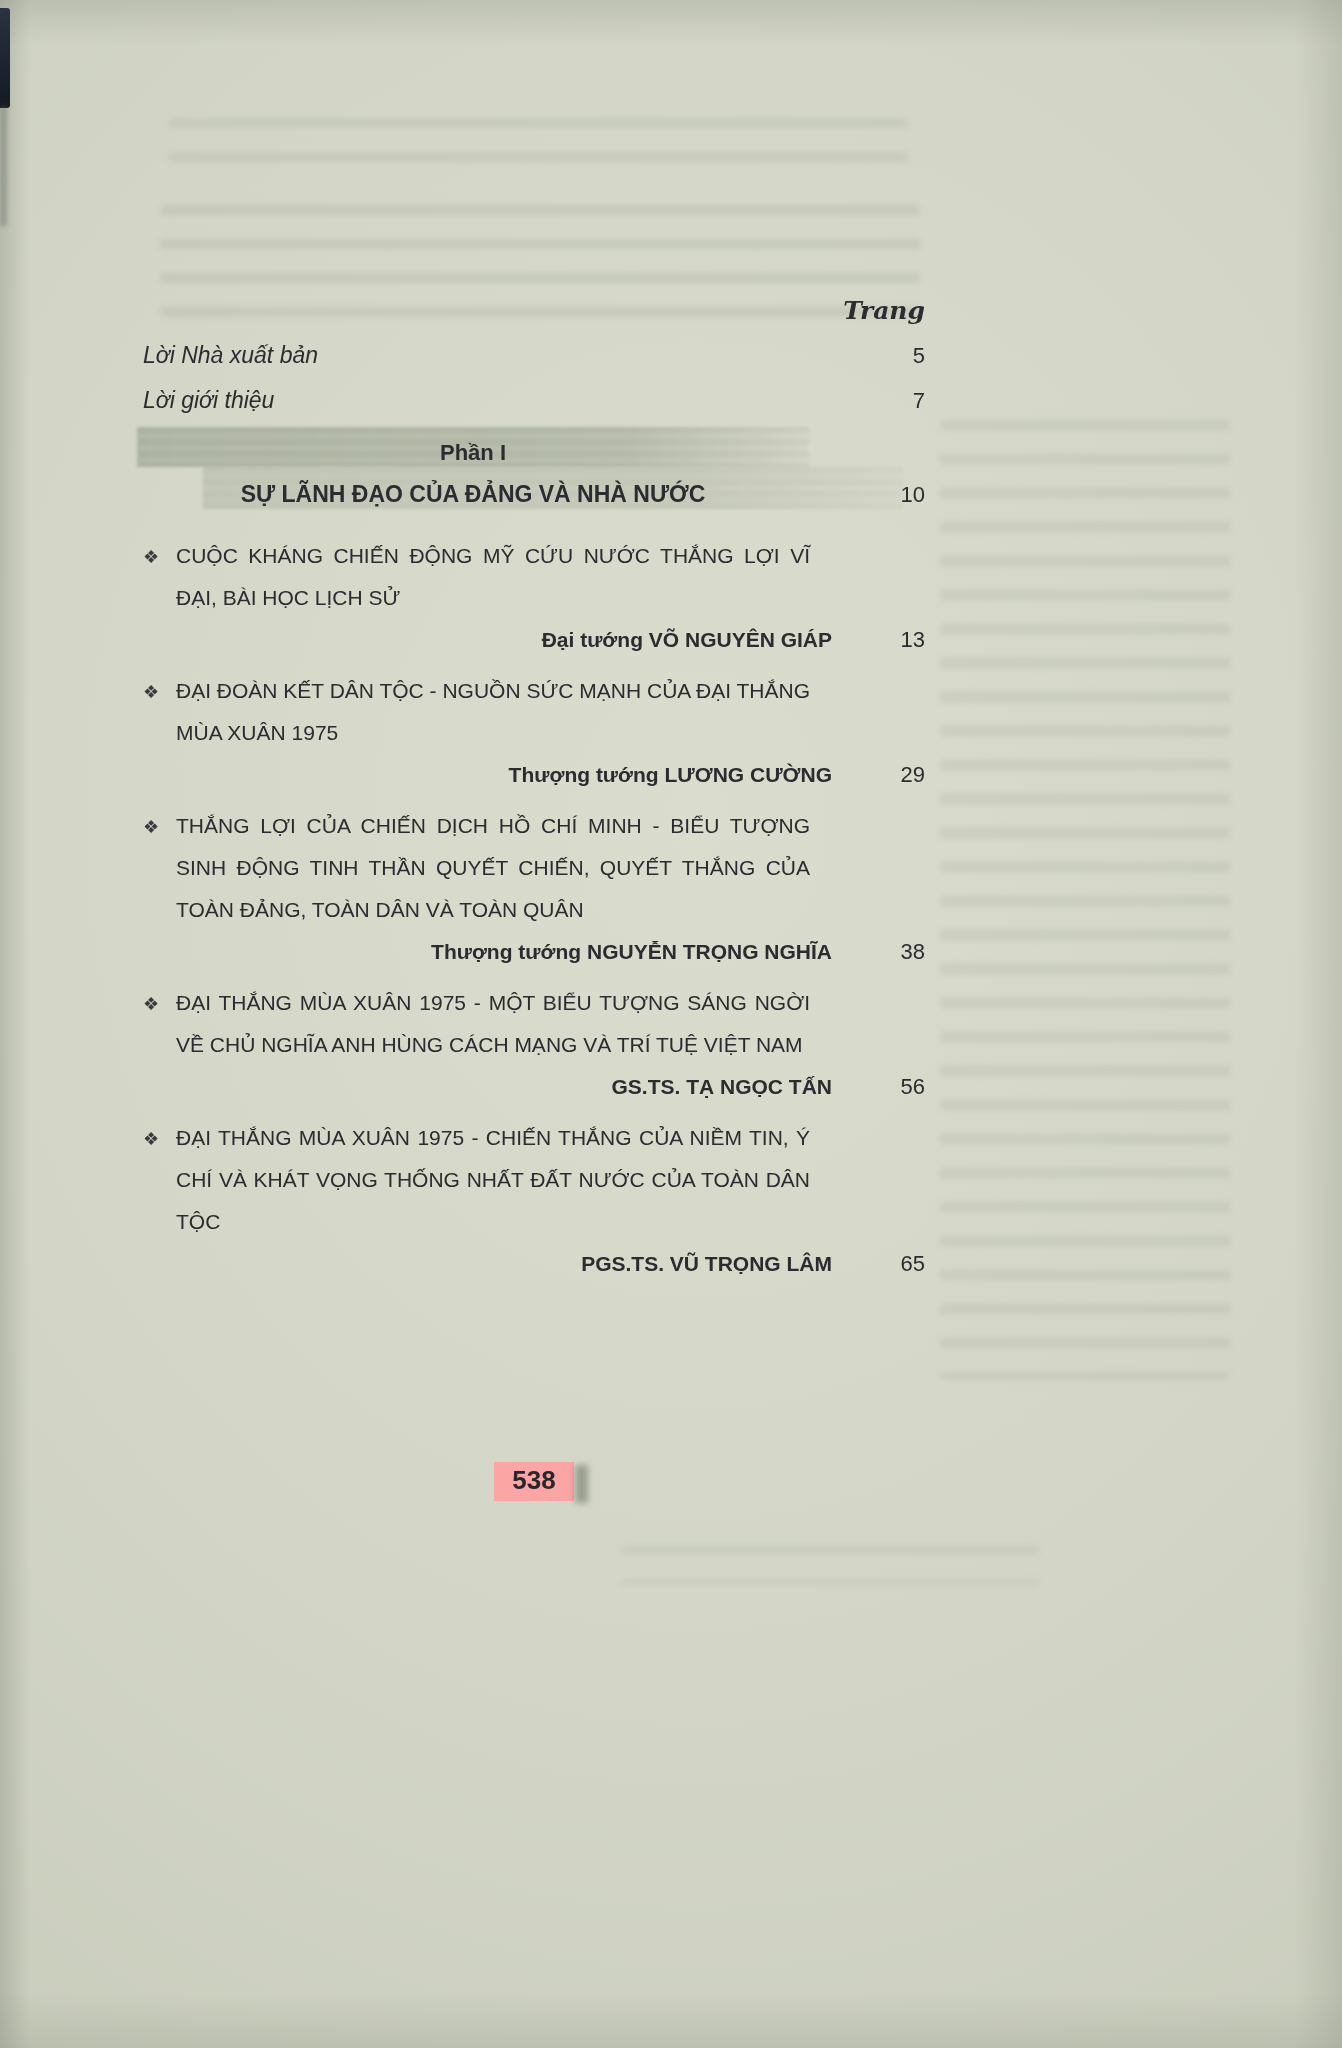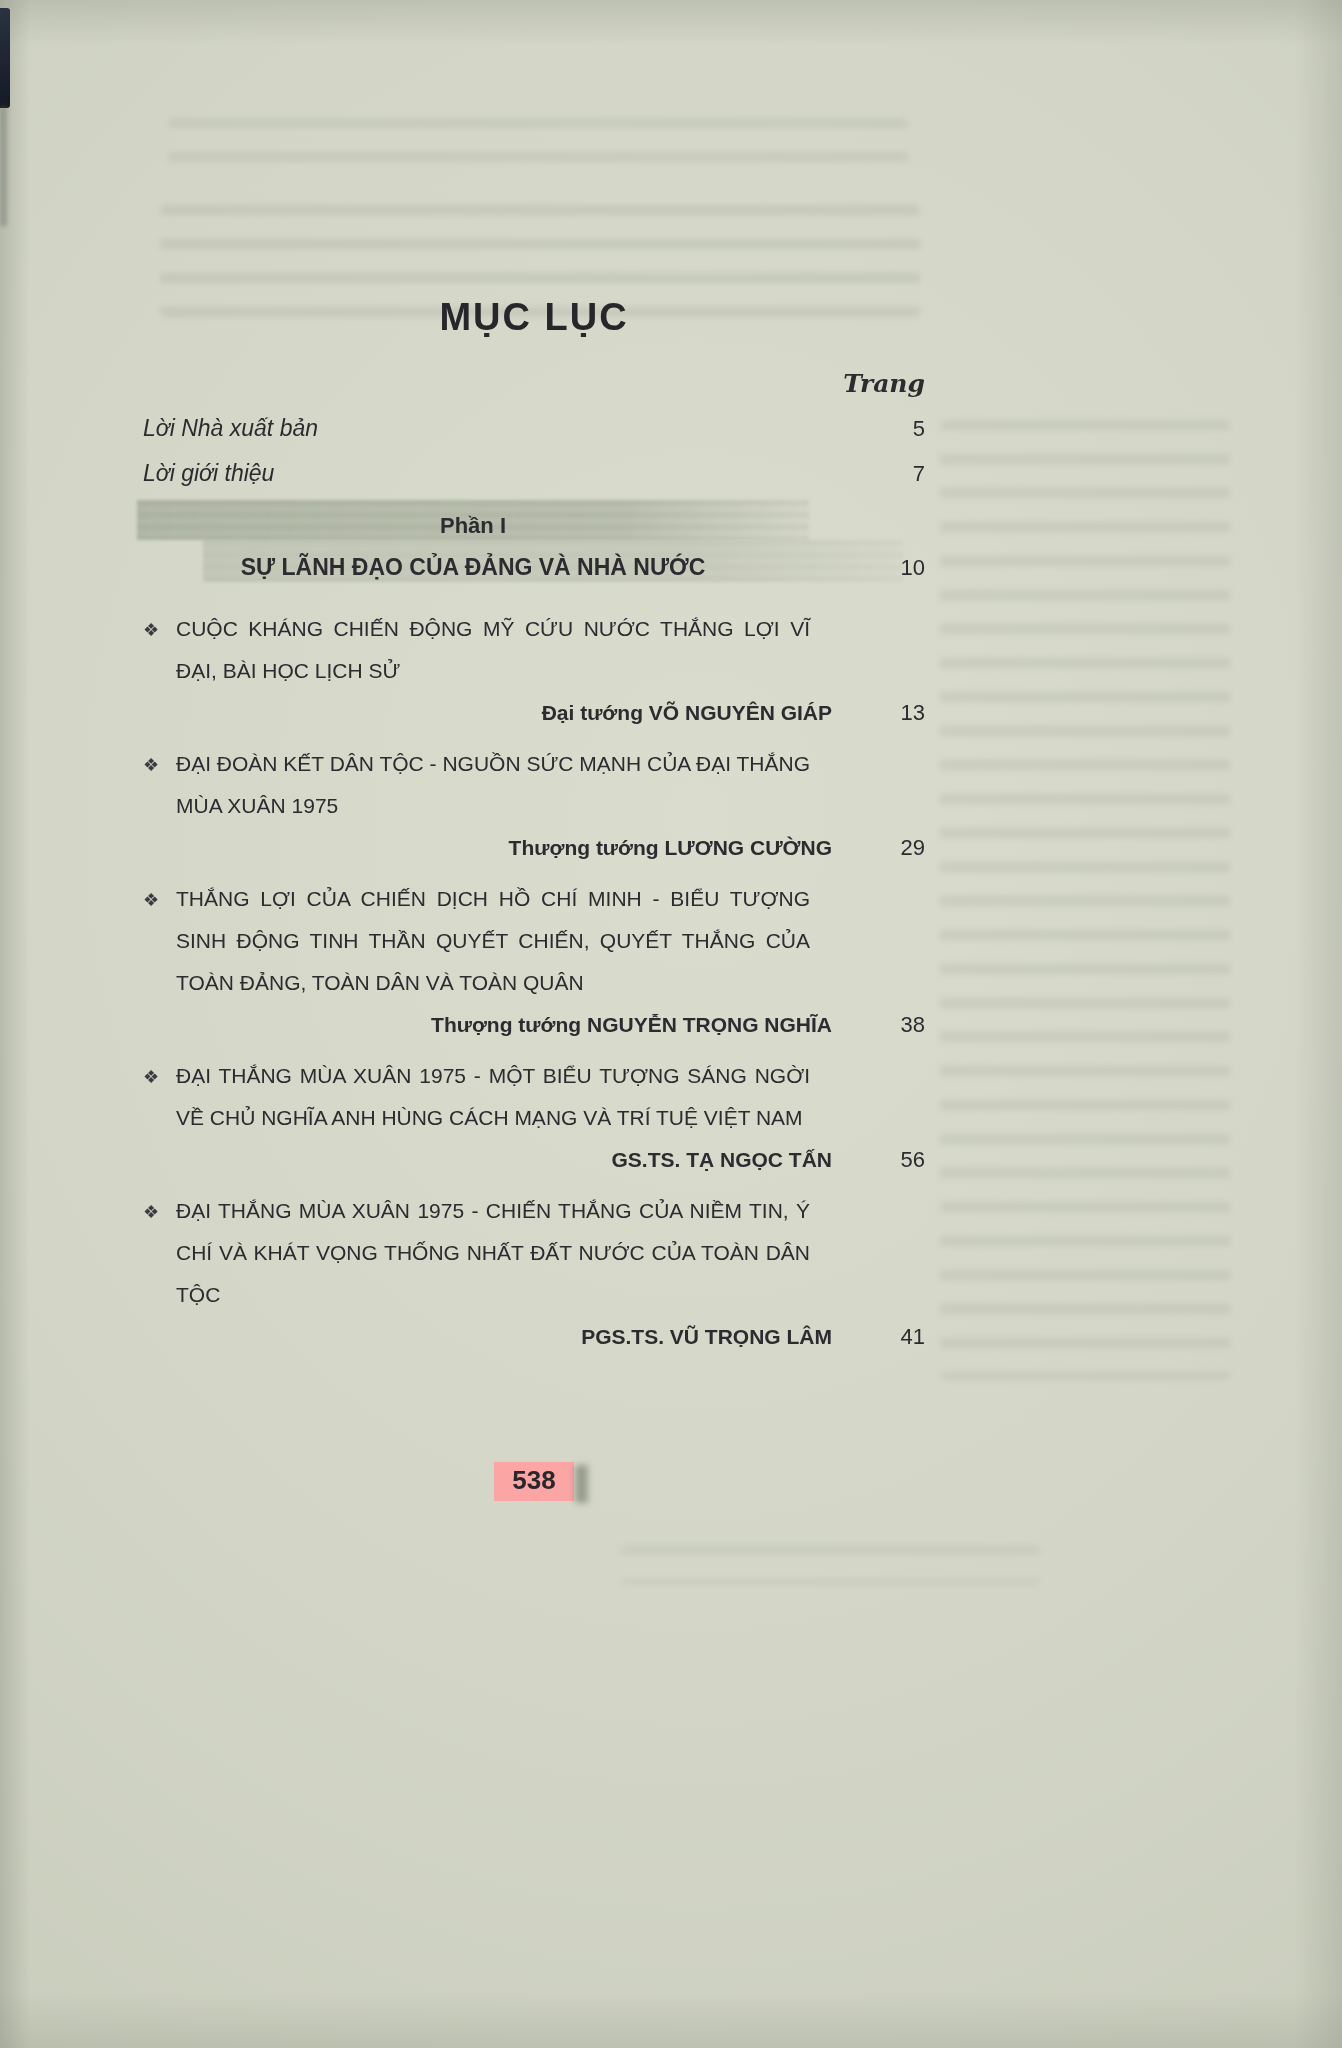--- a/index.html
+++ b/index.html
@@ -142,21 +142,20 @@
 <div class="scan-bg"></div>
 <div class="spine-dark"></div>
 <div class="spine-soft"></div>
 <div class="bleed bleed-top"></div>
 <div class="bleed bleed-upper"></div>
 <div class="bleed bleed-right"></div>
 <div class="bleed bleed-bottom"></div>
 
 <main class="content">
 
-  <h1 class="toc-title">MỤC LỤC</h1>
 
   <div class="col-header">Trang</div>
 
   <div class="front-row">
     <span class="front-label">Lời Nhà xuất bản</span>
     <span class="pagenum">5</span>
   </div>
   <div class="front-row">
     <span class="front-label">Lời giới thiệu</span>
     <span class="pagenum">7</span>
@@ -211,21 +210,21 @@
       <span class="byline-page pagenum">56</span>
     </div>
   </section>
 
   <section class="entry">
     <div class="entry-title">
       <span class="bullet">❖</span><span>ĐẠI THẮNG MÙA XUÂN 1975 - CHIẾN THẮNG CỦA NIỀM TIN, Ý CHÍ VÀ KHÁT VỌNG THỐNG NHẤT ĐẤT NƯỚC CỦA TOÀN DÂN TỘC</span>
     </div>
     <div class="entry-byline">
       <span class="entry-author">PGS.TS. VŨ TRỌNG LÂM</span>
-      <span class="byline-page pagenum">41</span>
+      <span class="byline-page pagenum">65</span>
     </div>
   </section>
 
 </main>
 
 <div class="footer">
   <span class="footer-badge">538</span>
 </div>
 
 </body></html>

